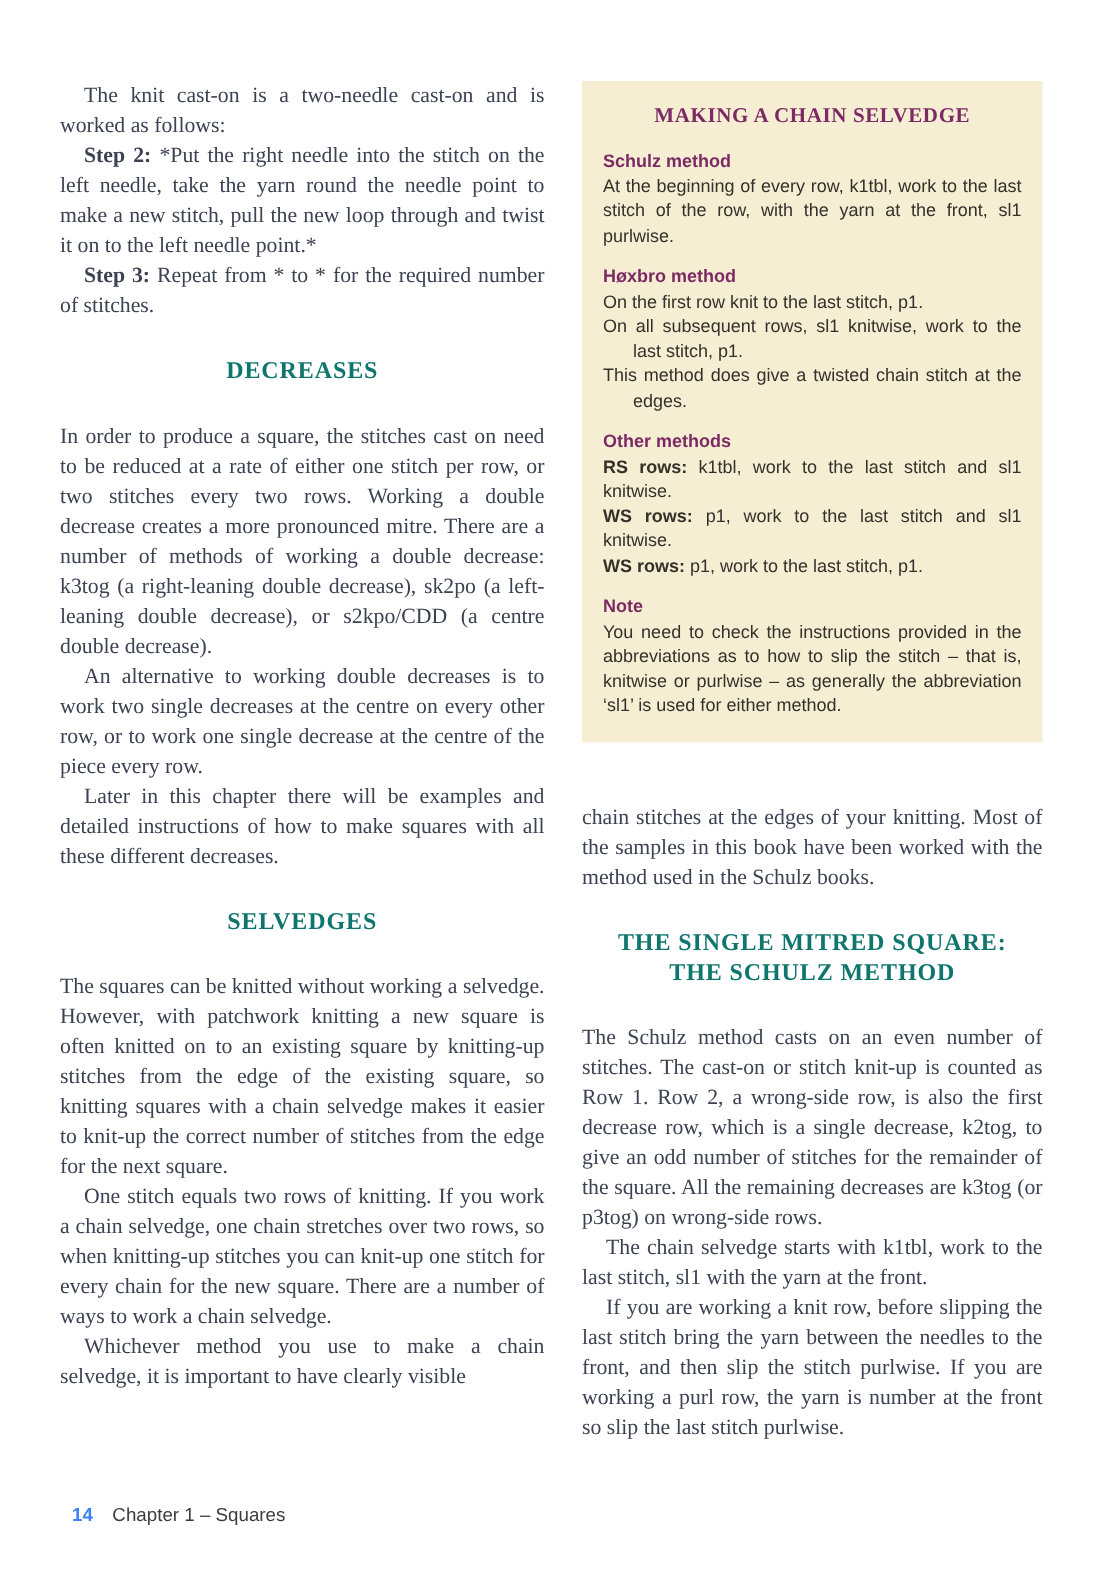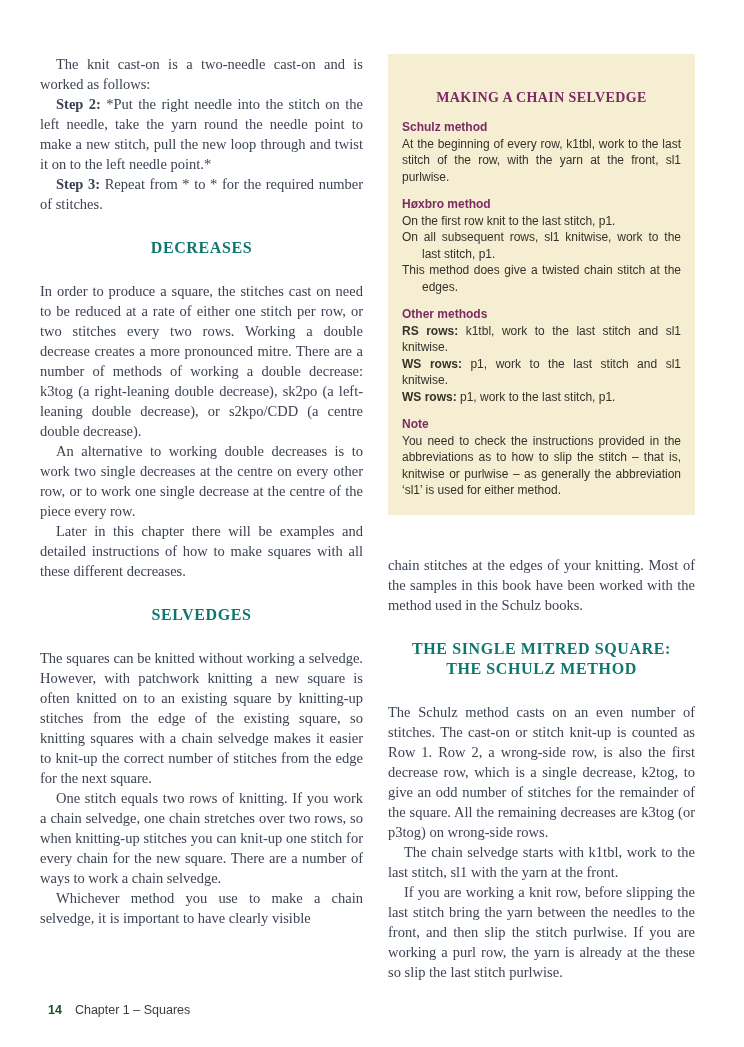--- a/index.html
+++ b/index.html
@@ -25,21 +25,21 @@
   .section-heading {
     color:#0f766e; font-weight:bold; font-size:16px;
     text-align:center; letter-spacing:0.6px;
     margin:24px 0 23px;
   }
   .section-heading .hl { display:block; }
 
   
   .sidebar-box {
     background:#f5eed3;
-    padding:28px 14px 16px;
+    padding:8px 14px 16px;
     margin-bottom:40px;
   }
   .sidebar-title {
     font-family:"Liberation Serif", serif;
     color:#7c2a63; font-weight:bold; font-size:14px;
     letter-spacing:0.4px; text-align:center;
     margin:6px 0 1px;
   }
   .sb {
     font-family:"Liberation Sans", sans-serif;
@@ -50,21 +50,21 @@
   .sb-p { margin:0; }
   .sb-hang { margin:0; padding-left:20px; text-indent:-20px; }
   .sb-gap { margin-top:8px; }
 
   .footer {
     position:absolute; left:48px; bottom:30px;
     font-family:"Liberation Sans", sans-serif;
     font-size:12.5px; color:#3c3c3c;
     display:flex; align-items:baseline; gap:13px;
   }
-  .footer .pgnum { font-weight:bold; color:#14532d; }
+  .footer .pgnum { font-weight:bold; color:#3b82f6; }
 </style>
 </head>
 <body>
 
 <div class="page">
   <div class="content">
 
     <div class="col-left body-text">
       <p class="para indent">The knit cast-on is a two-needle cast-on and is worked as follows:</p>
       <p class="para indent"><strong>Step 2:</strong><span> *Put the right needle into the stitch on the left needle, take the yarn round the needle point to make a new stitch, pull the new loop through and twist it on to the left needle point.*</span></p>
@@ -106,21 +106,21 @@
 
       <p class="para">chain stitches at the edges of your knitting. Most of the samples in this book have been worked with the method used in the Schulz books.</p>
 
       <h2 class="section-heading">
         <span class="hl">THE SINGLE MITRED SQUARE:</span>
         <span class="hl">THE SCHULZ METHOD</span>
       </h2>
 
       <p class="para">The Schulz method casts on an even number of stitches. The cast-on or stitch knit-up is counted as Row 1. Row 2, a wrong-side row, is also the first decrease row, which is a single decrease, k2tog, to give an odd number of stitches for the remainder of the square. All the remaining decreases are k3tog (or p3tog) on wrong-side rows.</p>
       <p class="para indent">The chain selvedge starts with k1tbl, work to the last stitch, sl1 with the yarn at the front.</p>
-      <p class="para indent">If you are working a knit row, before slipping the last stitch bring the yarn between the needles to the front, and then slip the stitch purlwise. If you are working a purl row, the yarn is already at the these so slip the last stitch purlwise.</p>
+      <p class="para indent">If you are working a knit row, before slipping the last stitch bring the yarn between the needles to the front, and then slip the stitch purlwise. If you are working a purl row, the yarn is number at the front so slip the last stitch purlwise.</p>
     </div>
   </div>
 
   <div class="footer">
     <span class="pgnum">14</span>
     <span class="chapter">Chapter 1 – Squares</span>
   </div>
 </div>
 
 </body></html>

